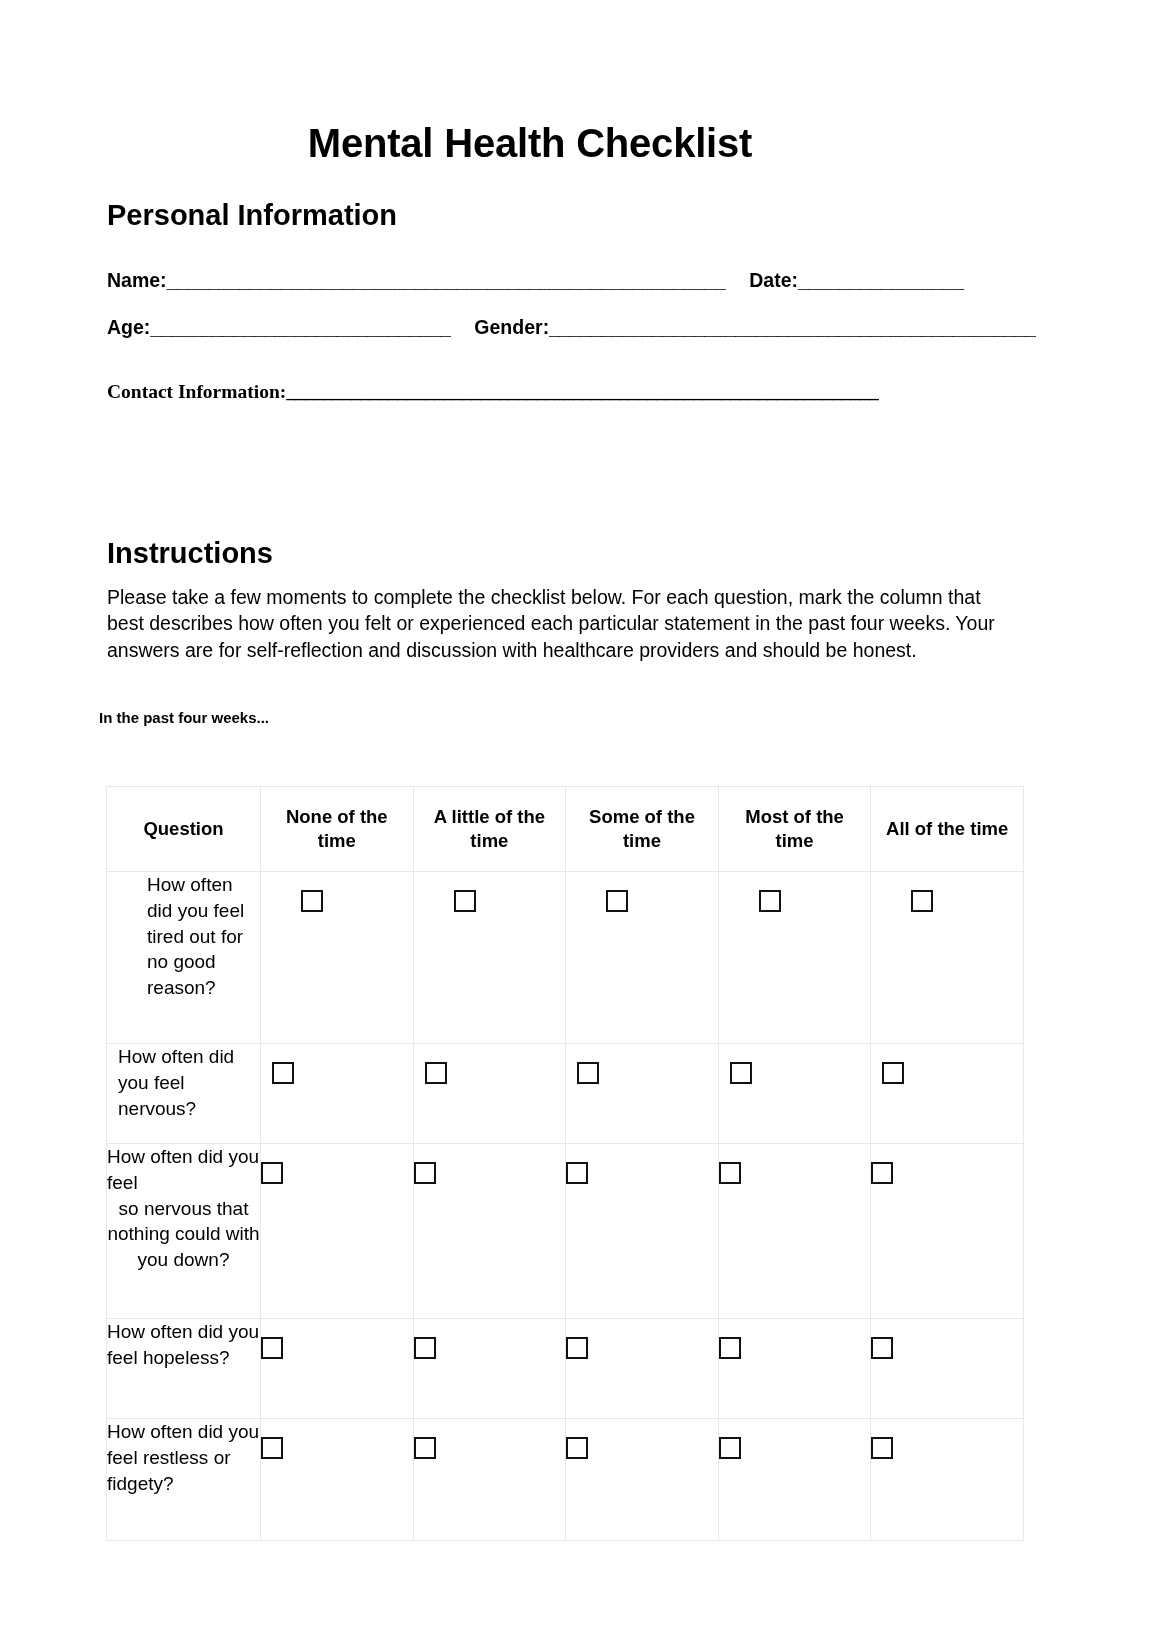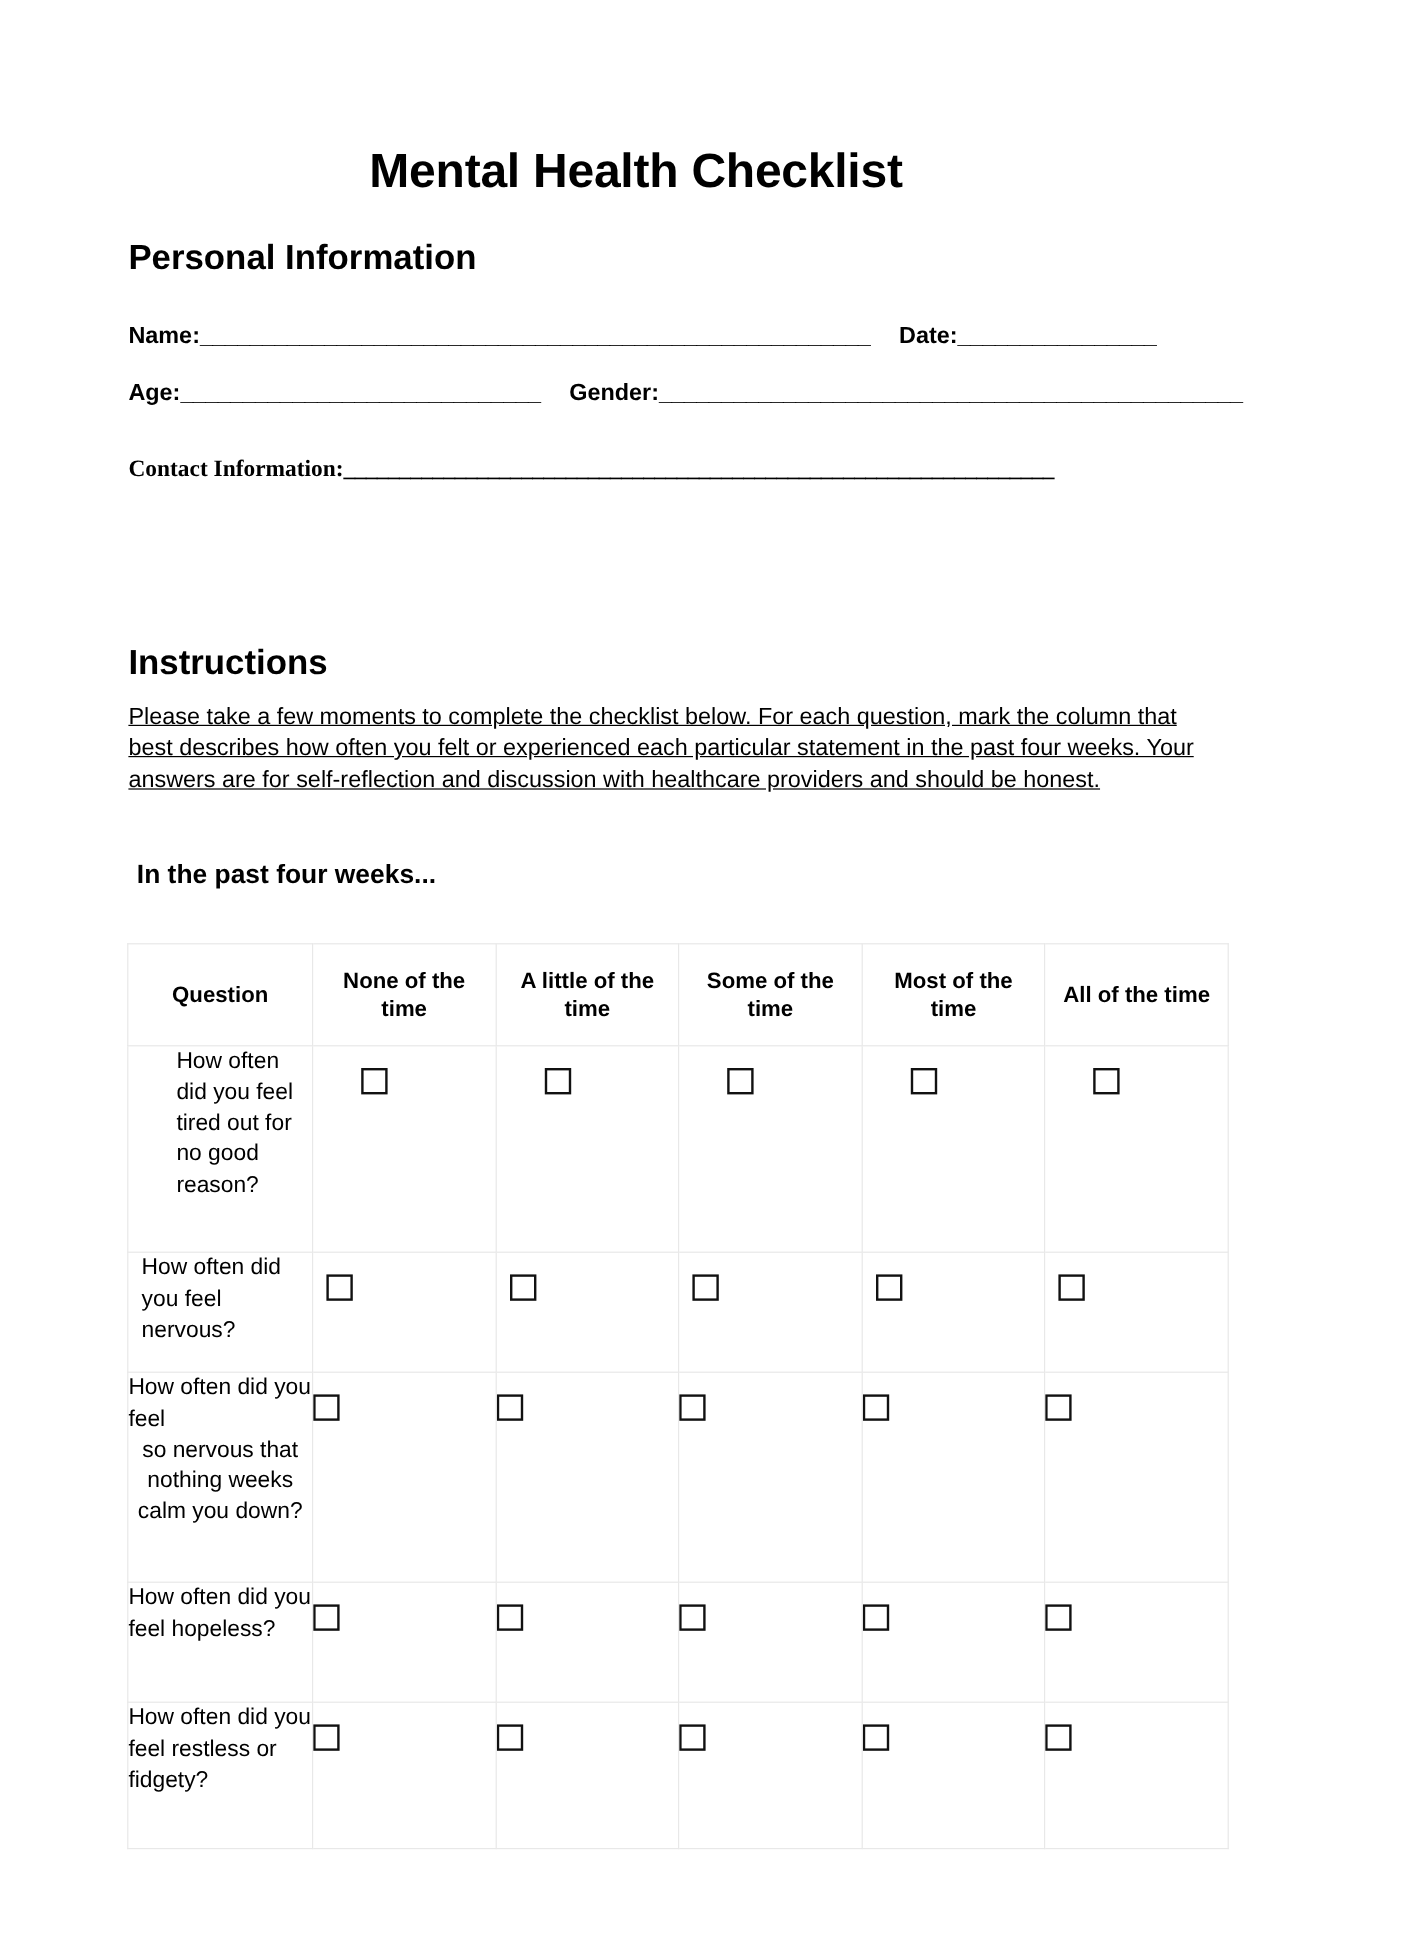--- a/index.html
+++ b/index.html
@@ -67,27 +67,26 @@
 
   
   .instr-body {
     position: absolute;
     left: 107px;
     top: 564px;
     width: 895px;
     font-size: 19.5px;
     line-height: 1.37;
     font-weight: normal;
-    text-decoration: underline;
   }
   .instr-prompt {
     position: absolute;
-    left: 114px;
+    left: 99px;
     top: 694px;
-    font-size: 22px;
+    font-size: 15px;
     font-weight: bold;
   }
 
   
   .checklist-table {
     position: absolute;
     left: 106px;
     top: 786px;
     width: 917px;
     border-collapse: collapse;
@@ -199,21 +198,21 @@
       <tr data-h="2">
         <td class="q-cell">How often did you feel nervous?</td>
         <td class="opt-cell"><span class="cbox-wrap"><span class="cbox"></span></span></td>
         <td class="opt-cell"><span class="cbox-wrap"><span class="cbox"></span></span></td>
         <td class="opt-cell"><span class="cbox-wrap"><span class="cbox"></span></span></td>
         <td class="opt-cell"><span class="cbox-wrap"><span class="cbox"></span></span></td>
         <td class="opt-cell"><span class="cbox-wrap"><span class="cbox"></span></span></td>
       </tr>
 
       <tr data-h="3">
-        <td class="q-cell q-center-tail"><span class="q-lead">How often did you feel</span><span> so nervous that nothing weeks calm you down?</span></td>
+        <td class="q-cell q-center-tail"><span class="q-lead">How often did you feel</span><span> so nervous that nothing could with you down?</span></td>
         <td class="opt-cell"><span class="cbox-wrap"><span class="cbox"></span></span></td>
         <td class="opt-cell"><span class="cbox-wrap"><span class="cbox"></span></span></td>
         <td class="opt-cell"><span class="cbox-wrap"><span class="cbox"></span></span></td>
         <td class="opt-cell"><span class="cbox-wrap"><span class="cbox"></span></span></td>
         <td class="opt-cell"><span class="cbox-wrap"><span class="cbox"></span></span></td>
       </tr>
 
       <tr data-h="4">
         <td class="q-cell">How often did you feel hopeless?</td>
         <td class="opt-cell"><span class="cbox-wrap"><span class="cbox"></span></span></td>

